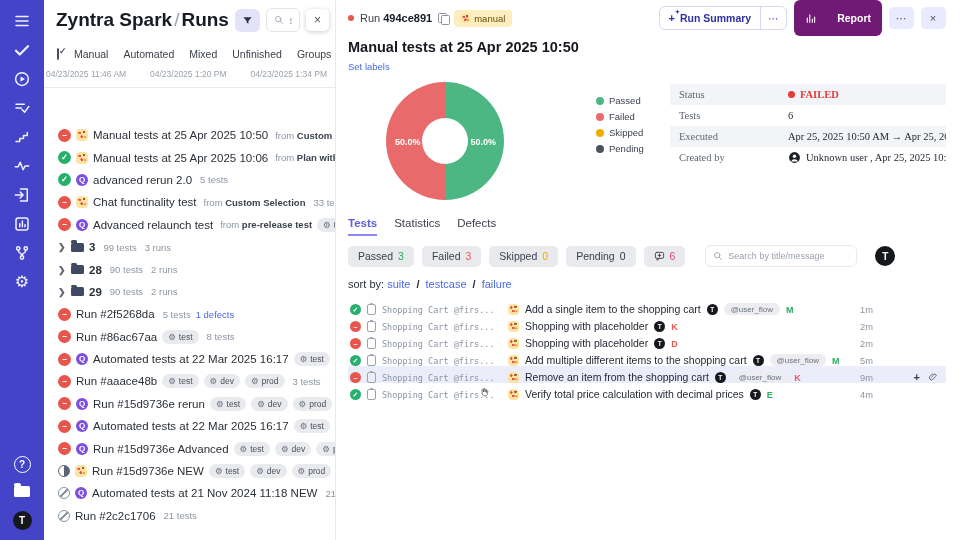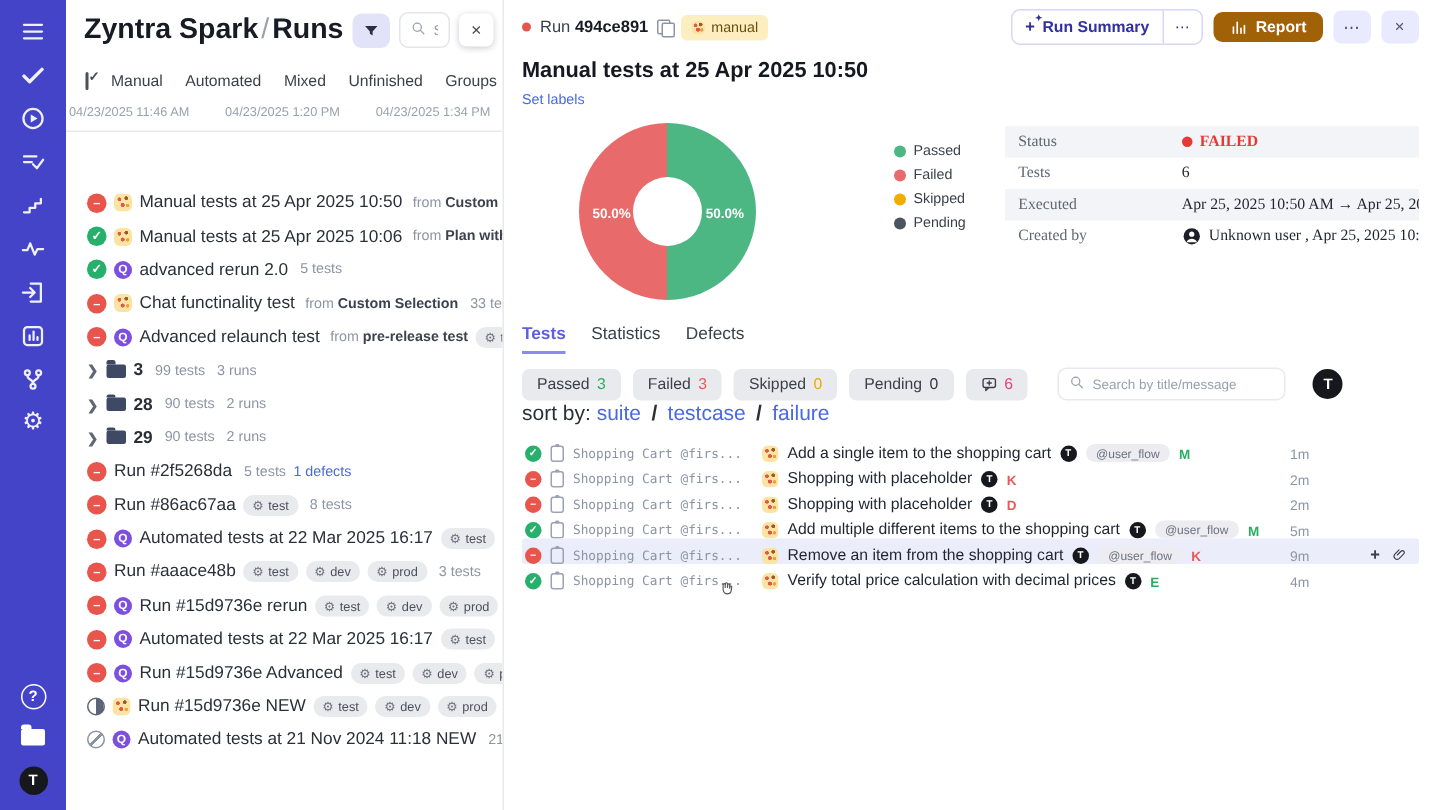--- a/index.html
+++ b/index.html
@@ -107,23 +107,23 @@
   .badge-manual .emoji-ico { width:9px; height:9px; }
   .dp-actions { margin-left:auto; display:flex; align-items:center; gap:7px; }
   .btn-summary { display:flex; align-items:stretch; height:24px; border:1px solid #d6d7f3;
     border-radius:6px; overflow:hidden; cursor:pointer; background:#fff; }
   .btn-summary .seg1 { display:flex; align-items:center; gap:5px; padding:0 9px;
     font-size:10.5px; color:#30309f; font-weight:bold; }
   .spark { font-size:11px; color:#30309f; position:relative; }
   .spark i { font-style:normal; position:absolute; top:-4px; right:-5px; font-size:6px; }
   .btn-summary .seg2 { border-left:1px solid #d6d7f3; display:flex; align-items:center;
     padding:0 7px; font-size:10px; color:#30309f; letter-spacing:1px; }
-  .btn-report { background:#a16207; color:#fff; height:20px; border-radius:6px;
+  .btn-report { background:#701a75; color:#fff; height:36px; border-radius:6px;
     padding:0 11px; font-size:10.5px; font-weight:bold; display:flex; align-items:center;
-    gap:6px; cursor:pointer; border:0; }
+    gap:21px; cursor:pointer; border:0; }
   .btn-report svg { width:11px; height:11px; stroke:#fff; stroke-width:2.4; fill:none;
     stroke-linecap:round; }
   .btn-sq { min-width:25px; height:22px; background:#e9eafd; border-radius:5px;
     color:#4a4f63; font-size:11px; display:flex; align-items:center; justify-content:center;
     cursor:pointer; padding:0 5px; letter-spacing:1px; }
   .dp-title { font-size:14.5px; font-weight:bold; color:#15181f; margin-top:3px; }
   .set-labels { font-size:9.5px; color:#4969e0; margin:6px 0 2px; cursor:pointer;
     width:fit-content; }
   .chart-row { display:flex; align-items:flex-start; margin-top:8px; flex:none; }
   .donut-wrap { margin-left:38px; width:118px; height:118px; position:relative; flex:none; }
@@ -163,21 +163,21 @@
   .chip svg { width:11px; height:11px; stroke:#3a3f4a; stroke-width:2; fill:none;
     stroke-linecap:round; stroke-linejoin:round; }
   .dp-search { margin-left:12px; width:152px; height:22px; border:1px solid #e8e9ee;
     border-radius:6px; display:flex; align-items:center; gap:5px; padding:0 7px; }
   .dp-search input { border:0; outline:0; width:100%; font-size:9px; color:#3a3f4a;
     background:transparent; font-family:"Liberation Sans",sans-serif; }
   .dp-search input::placeholder { color:#9aa1ad; }
   .dp-avatar { width:20px; height:20px; border-radius:50%; background:#16181d; color:#fff;
     font-size:10px; font-weight:bold; display:flex; align-items:center; justify-content:center;
     margin-left:10px; cursor:pointer; flex:none; }
-  .sort-row { margin-top:0; font-size:14px; color:#2b3038; flex:none; }
+  .sort-row { margin-top:11px; font-size:11px; color:#2b3038; flex:none; }
   .sort-row a { color:#4969e0; text-decoration:none; cursor:pointer; }
   .sort-row .sl { color:#2b3038; font-weight:bold; padding:0 3px; }
   #tests-list { margin-top:8px; }
   .test-row { display:flex; align-items:flex-end; gap:6px; height:17px; font-size:10.5px;
     position:relative; padding:0 6px 0 2px; white-space:nowrap; cursor:pointer; }
   .test-row.hl { background:#ecedfb; border-radius:2px; }
   .test-row .st { width:11px; height:11px; font-size:7px; line-height:11px; }
   .clip-ico { width:9px; height:11px; border:1.2px solid #9aa3b2; border-radius:2px;
     position:relative; flex:none; }
   .clip-ico::before { content:''; position:absolute; top:-2.2px; left:1.6px; width:3.4px;
@@ -456,20 +456,25 @@
             <i>⚙</i>
             <span>prod</span>
           </span>
         </div>
         <div class="run-row">
           <span class="st aborted"></span>
           <span class="qase-ico">Q</span>
           <span class="r-title">Automated tests at 21 Nov 2024 11:18 NEW</span>
           <span class="r-meta">21 tests</span>
         </div>
+        <div class="run-row">
+          <span class="st aborted"></span>
+          <span class="r-title">Run #2c2c1706</span>
+          <span class="r-meta">21 tests</span>
+        </div>
       </div>
   </section>
 
   <section id="detail-panel">
     <div class="dp-top">
       <span class="red-dot"></span>
       <span class="run-id"><span>Run</span> <b>494ce891</b></span>
       <span class="copy-ico"></span>
       <span class="badge-manual">
           <span class="emoji-ico"></span>

